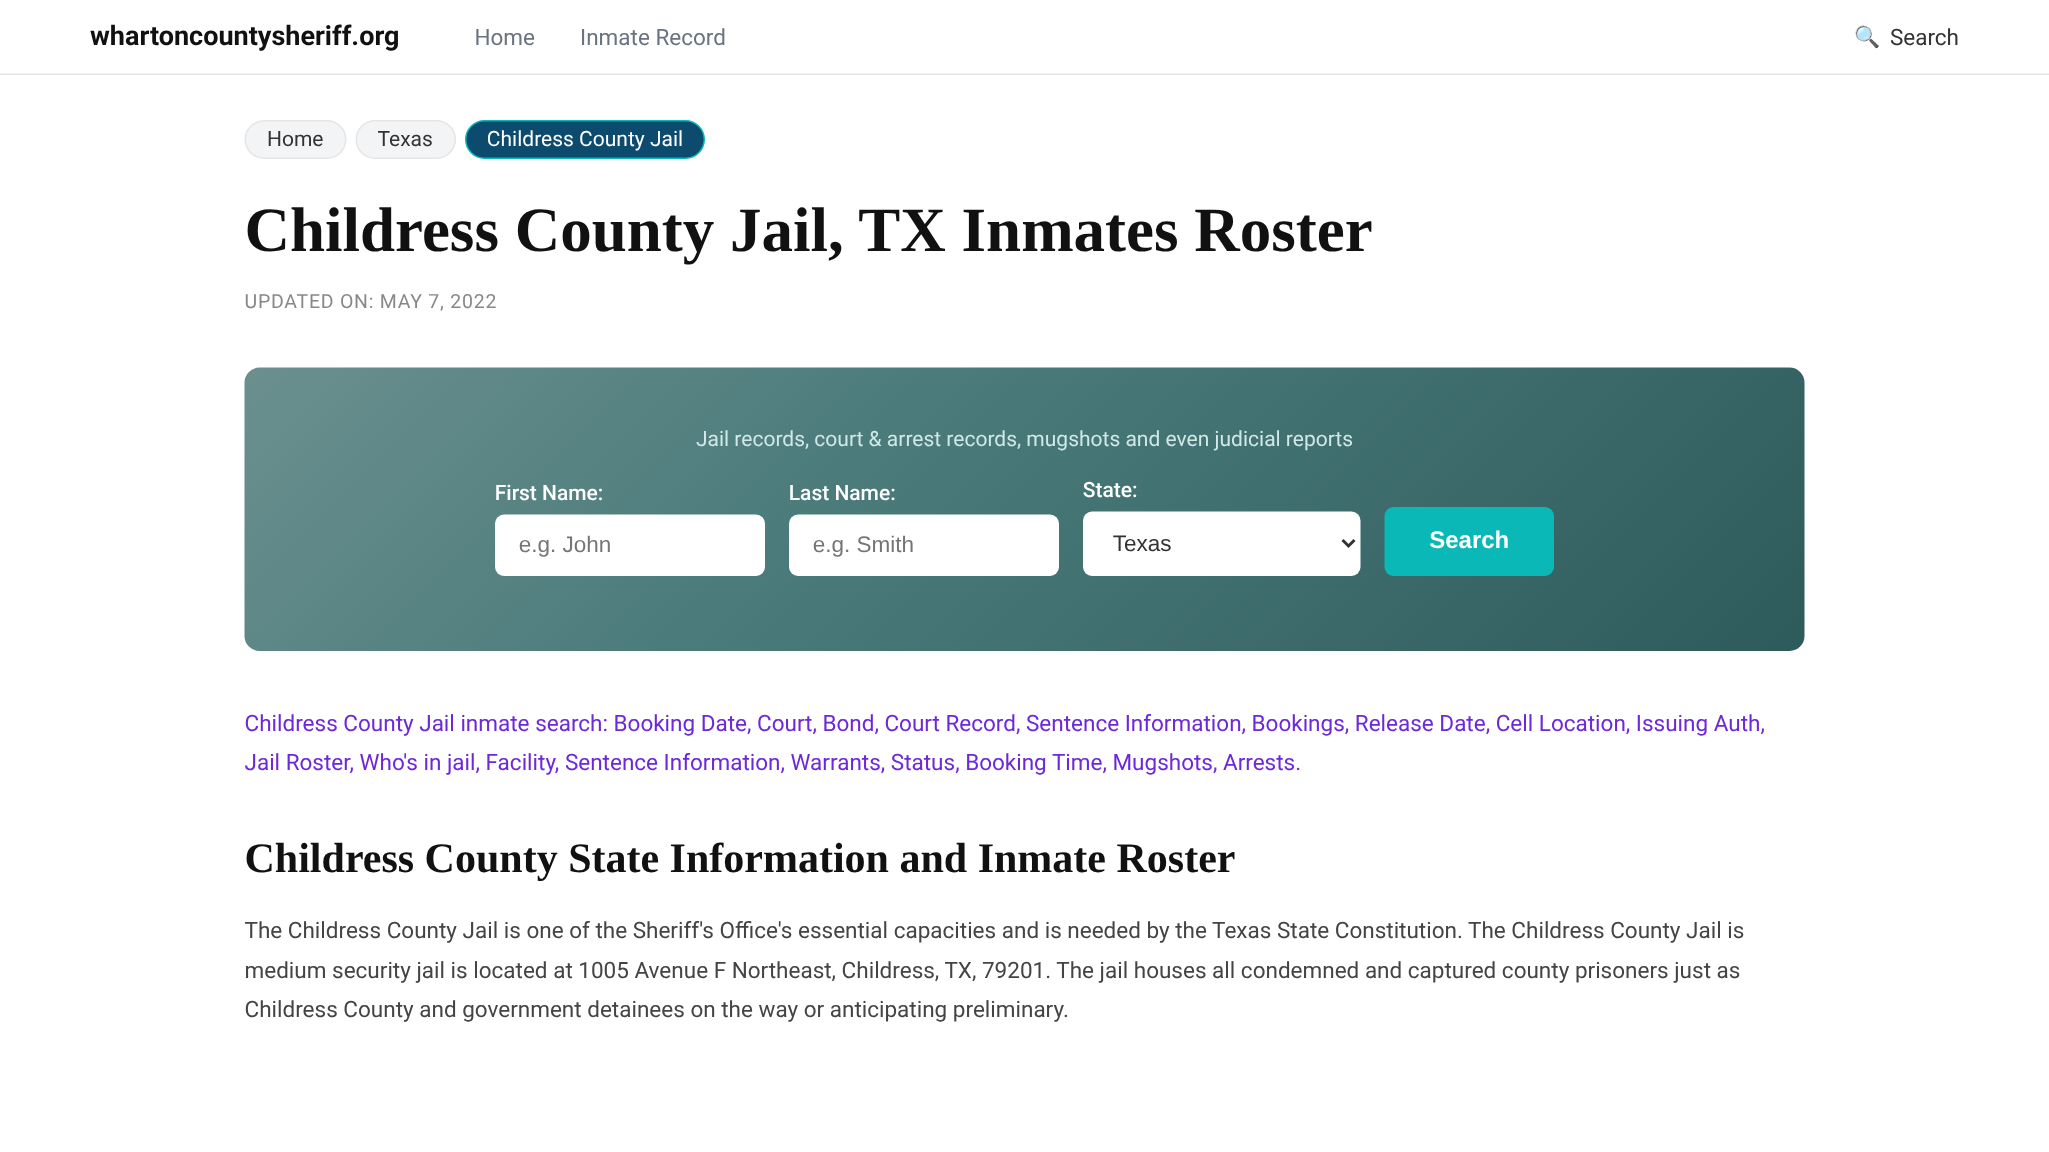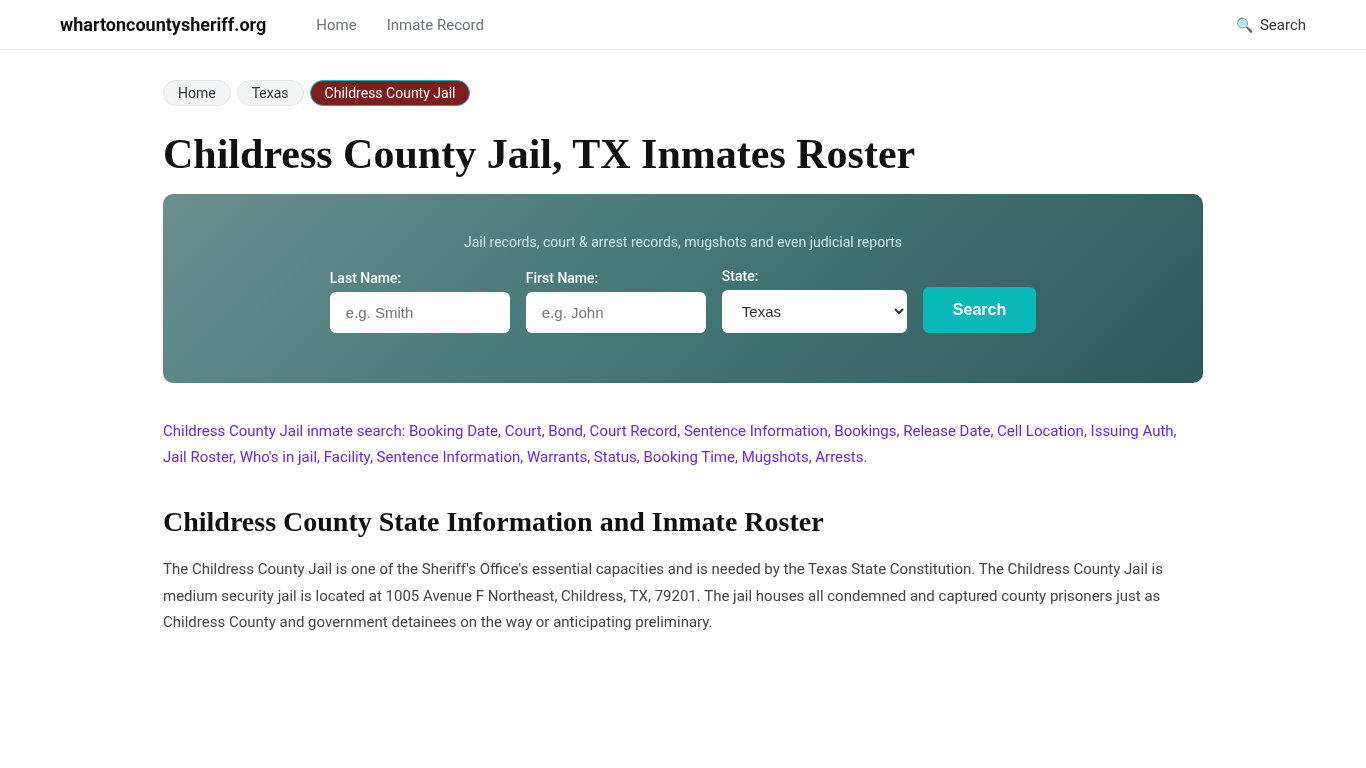--- a/index.html
+++ b/index.html
@@ -63,21 +63,21 @@
       padding: 4px 14px;
       border-radius: 20px;
       font-size: 14px;
       text-decoration: none;
       color: #333;
       background: #f3f4f6;
       border: 1px solid #e5e5e5;
       cursor: pointer;
     }
     .breadcrumb-item.active {
-      background: #7f1d1d;
+      background: #0c4a6e;
       color: #fff;
       border-color: #0ab8b8;
     }
 
     
     .page-title {
       font-size: 42px;
       font-weight: 900;
       color: #111;
       line-height: 1.15;
@@ -206,31 +206,35 @@
 <div class="content">
 
   <div class="breadcrumb">
     <a class="breadcrumb-item">Home</a>
     <a class="breadcrumb-item">Texas</a>
     <a class="breadcrumb-item active">Childress County Jail</a>
   </div>
 
   <h1 class="page-title">Childress County Jail, TX Inmates Roster</h1>
 
+  <p class="updated-label">
+    <span>UPDATED ON:</span>
+    <span>MAY 7, 2022</span>
+  </p>
 
   <div class="search-box">
     <div class="search-box-subtitle">Jail records, court &amp; arrest records, mugshots and even judicial reports</div>
     <div class="search-form">
       <div class="form-group">
+        <label class="form-label">First Name:</label>
+        <input class="form-input" type="text" placeholder="e.g. John" style="">
+      </div>
+      <div class="form-group">
         <label class="form-label">Last Name:</label>
         <input class="form-input" type="text" placeholder="e.g. Smith" style="">
-      </div>
-      <div class="form-group">
-        <label class="form-label">First Name:</label>
-        <input class="form-input" type="text" placeholder="e.g. John" style="">
       </div>
       <div class="form-group">
         <label class="form-label">State:</label>
         <select class="form-select" id="state-select"><option value="Alabama">Alabama</option><option value="Alaska">Alaska</option><option value="Arizona">Arizona</option><option value="Arkansas">Arkansas</option><option value="California">California</option><option value="Colorado">Colorado</option><option value="Connecticut">Connecticut</option><option value="Delaware">Delaware</option><option value="Florida">Florida</option><option value="Georgia">Georgia</option><option value="Hawaii">Hawaii</option><option value="Idaho">Idaho</option><option value="Illinois">Illinois</option><option value="Indiana">Indiana</option><option value="Iowa">Iowa</option><option value="Kansas">Kansas</option><option value="Kentucky">Kentucky</option><option value="Louisiana">Louisiana</option><option value="Maine">Maine</option><option value="Maryland">Maryland</option><option value="Massachusetts">Massachusetts</option><option value="Michigan">Michigan</option><option value="Minnesota">Minnesota</option><option value="Mississippi">Mississippi</option><option value="Missouri">Missouri</option><option value="Montana">Montana</option><option value="Nebraska">Nebraska</option><option value="Nevada">Nevada</option><option value="New Hampshire">New Hampshire</option><option value="New Jersey">New Jersey</option><option value="New Mexico">New Mexico</option><option value="New York">New York</option><option value="North Carolina">North Carolina</option><option value="North Dakota">North Dakota</option><option value="Ohio">Ohio</option><option value="Oklahoma">Oklahoma</option><option value="Oregon">Oregon</option><option value="Pennsylvania">Pennsylvania</option><option value="Rhode Island">Rhode Island</option><option value="South Carolina">South Carolina</option><option value="South Dakota">South Dakota</option><option value="Tennessee">Tennessee</option><option value="Texas" selected="">Texas</option><option value="Utah">Utah</option><option value="Vermont">Vermont</option><option value="Virginia">Virginia</option><option value="Washington">Washington</option><option value="West Virginia">West Virginia</option><option value="Wisconsin">Wisconsin</option><option value="Wyoming">Wyoming</option></select>
       </div>
       <button class="search-btn">Search</button>
     </div>
   </div>
 
   <p class="description">Childress County Jail inmate search: Booking Date, Court, Bond, Court Record, Sentence Information, Bookings, Release Date, Cell Location, Issuing Auth, Jail Roster, Who's in jail, Facility, Sentence Information, Warrants, Status, Booking Time, Mugshots, Arrests.</p>

